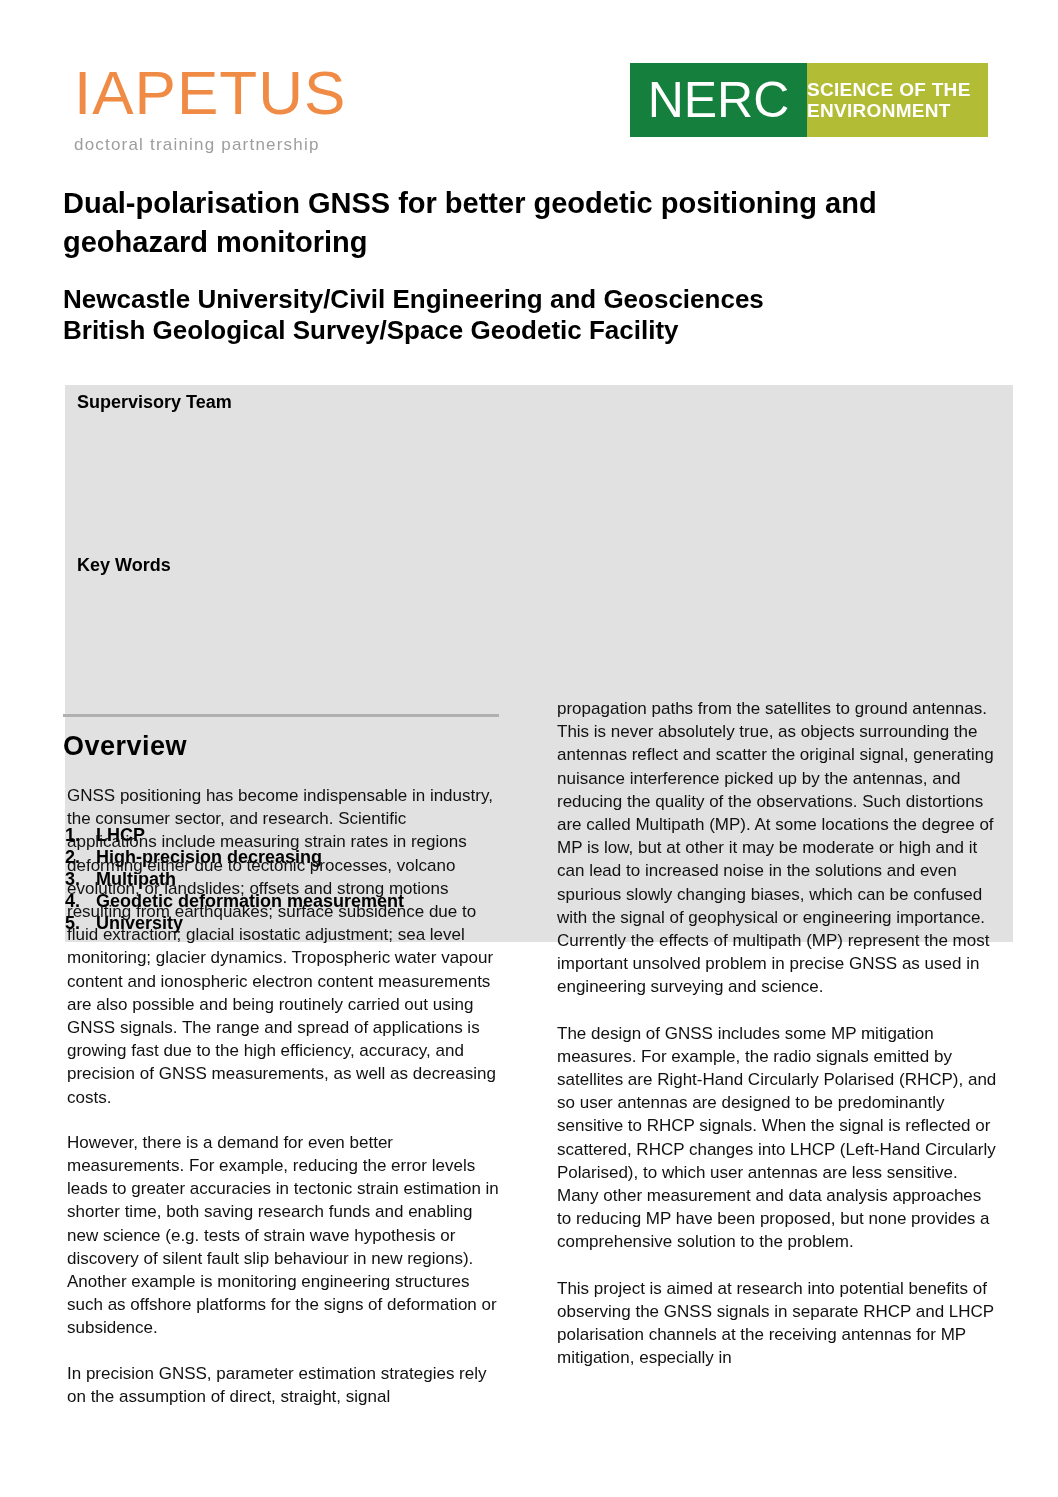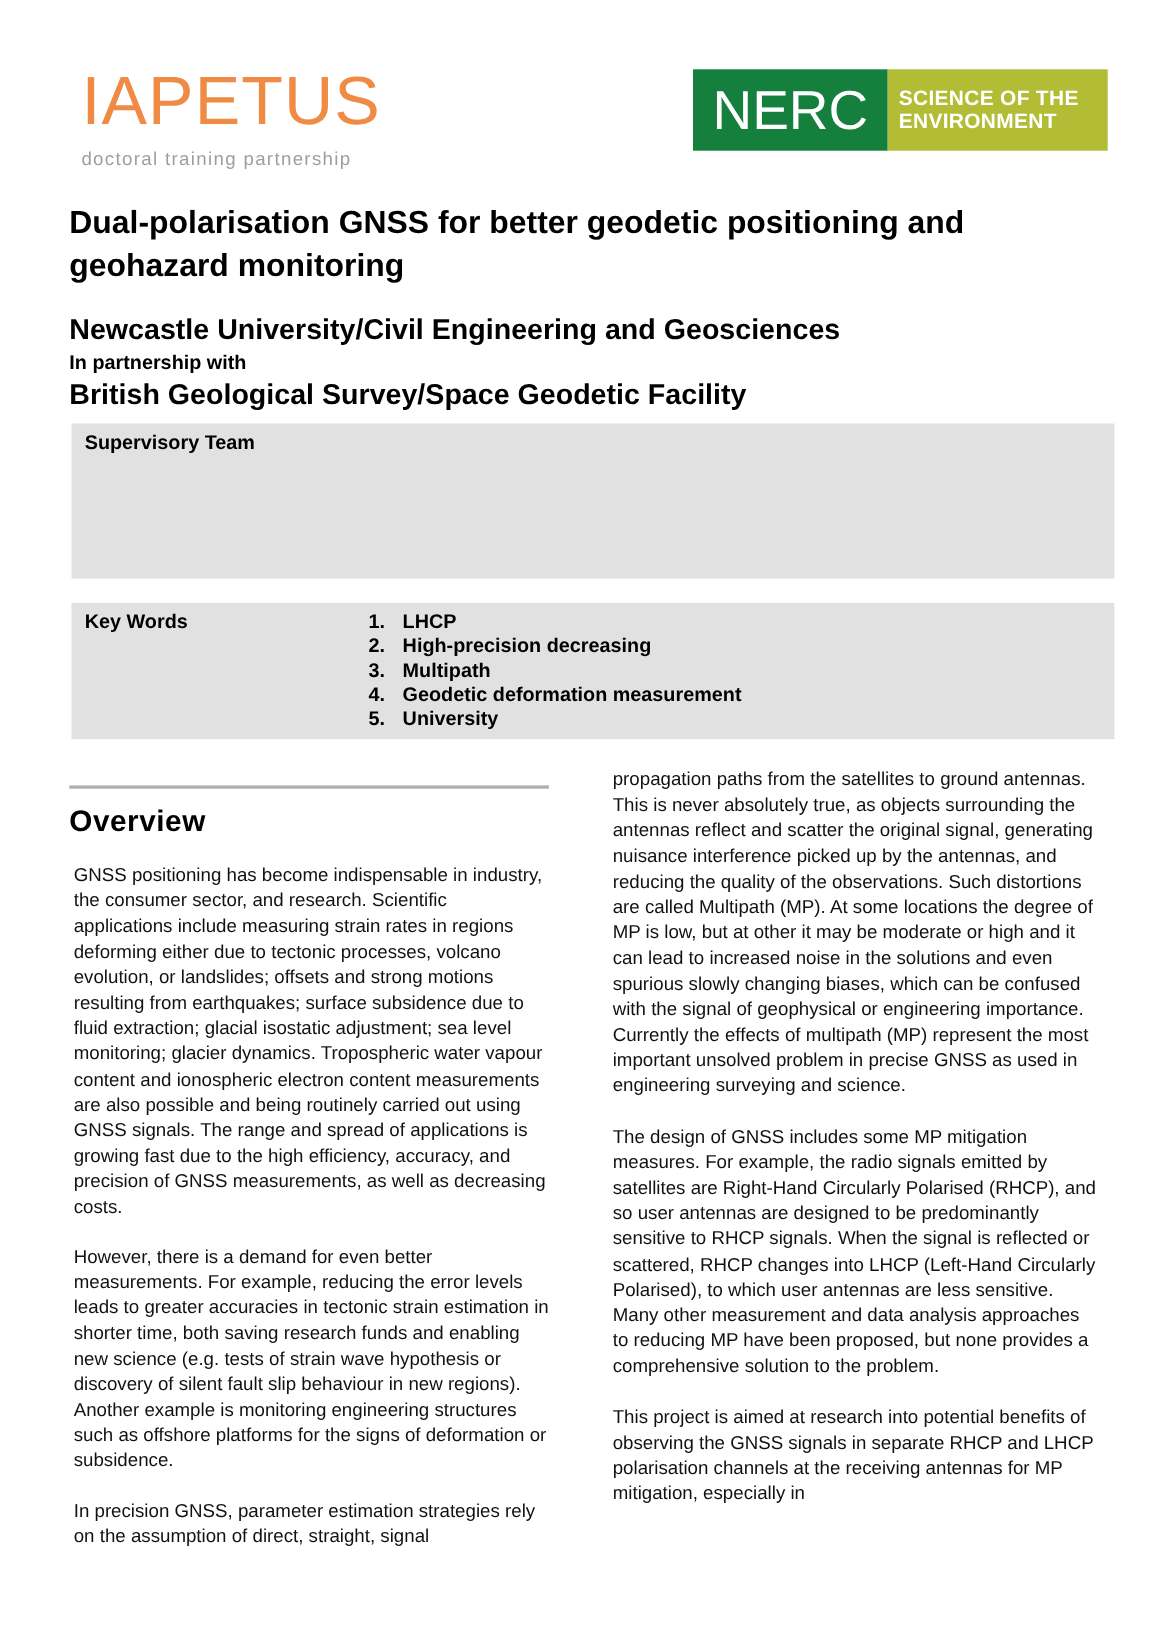--- a/index.html
+++ b/index.html
@@ -37,27 +37,27 @@
     background: #15803d;
     color: #ffffff;
     display: flex;
     align-items: center;
     justify-content: center;
     font-size: 50px;
     line-height: 1;
     letter-spacing: 0px;
   }
   .nerc-green {
-    width: 200px;
+    width: 181px;
     background: #B2BC35;
     color: #ffffff;
     display: flex;
     flex-direction: column;
     justify-content: center;
-    padding-left: 10px;
+    padding-left: 0;
     font-size: 19px;
     font-weight: bold;
     line-height: 21px;
     letter-spacing: 0.3px;
   }
 
   
   .title-block { position: absolute; left: 63px; top: 184px; width: 950px; }
   .project-title {
     font-size: 29px;
@@ -88,20 +88,21 @@
   }
 
   
   .info-box {
     position: absolute;
     left: 65px;
     width: 948px;
     background: #E1E1E1;
     display: flex;
     padding: 6px 0 8px 0;
+    flex-direction: column;
   }
   .info-box.supervisory { top: 385px; min-height: 141px; }
   .info-box.keywords   { top: 548px; min-height: 114px; }
   .info-label {
     width: 270px;
     flex: 0 0 270px;
     padding-left: 12px;
     font-size: 18px;
     font-weight: bold;
     color: #000000;
@@ -184,21 +185,20 @@
   <div class="nerc-dark">NERC</div>
   <div class="nerc-green">
     <span>SCIENCE OF THE</span>
     <span>ENVIRONMENT</span>
   </div>
 </div>
 
 <div class="title-block">
   <h1 class="project-title">Dual-polarisation GNSS for better geodetic positioning and geohazard monitoring</h1>
   <h2 class="lead-institution">Newcastle University/Civil Engineering and Geosciences</h2>
-  <p class="partner-label">In partnership with</p>
   <h2 class="partner-institution">British Geological Survey/Space Geodetic Facility</h2>
 </div>
 
 <div class="info-box supervisory">
   <div class="info-label">Supervisory Team</div>
 </div>
 
 <div class="info-box keywords">
   <div class="info-label">Key Words</div>
   <ol class="keyword-list">

